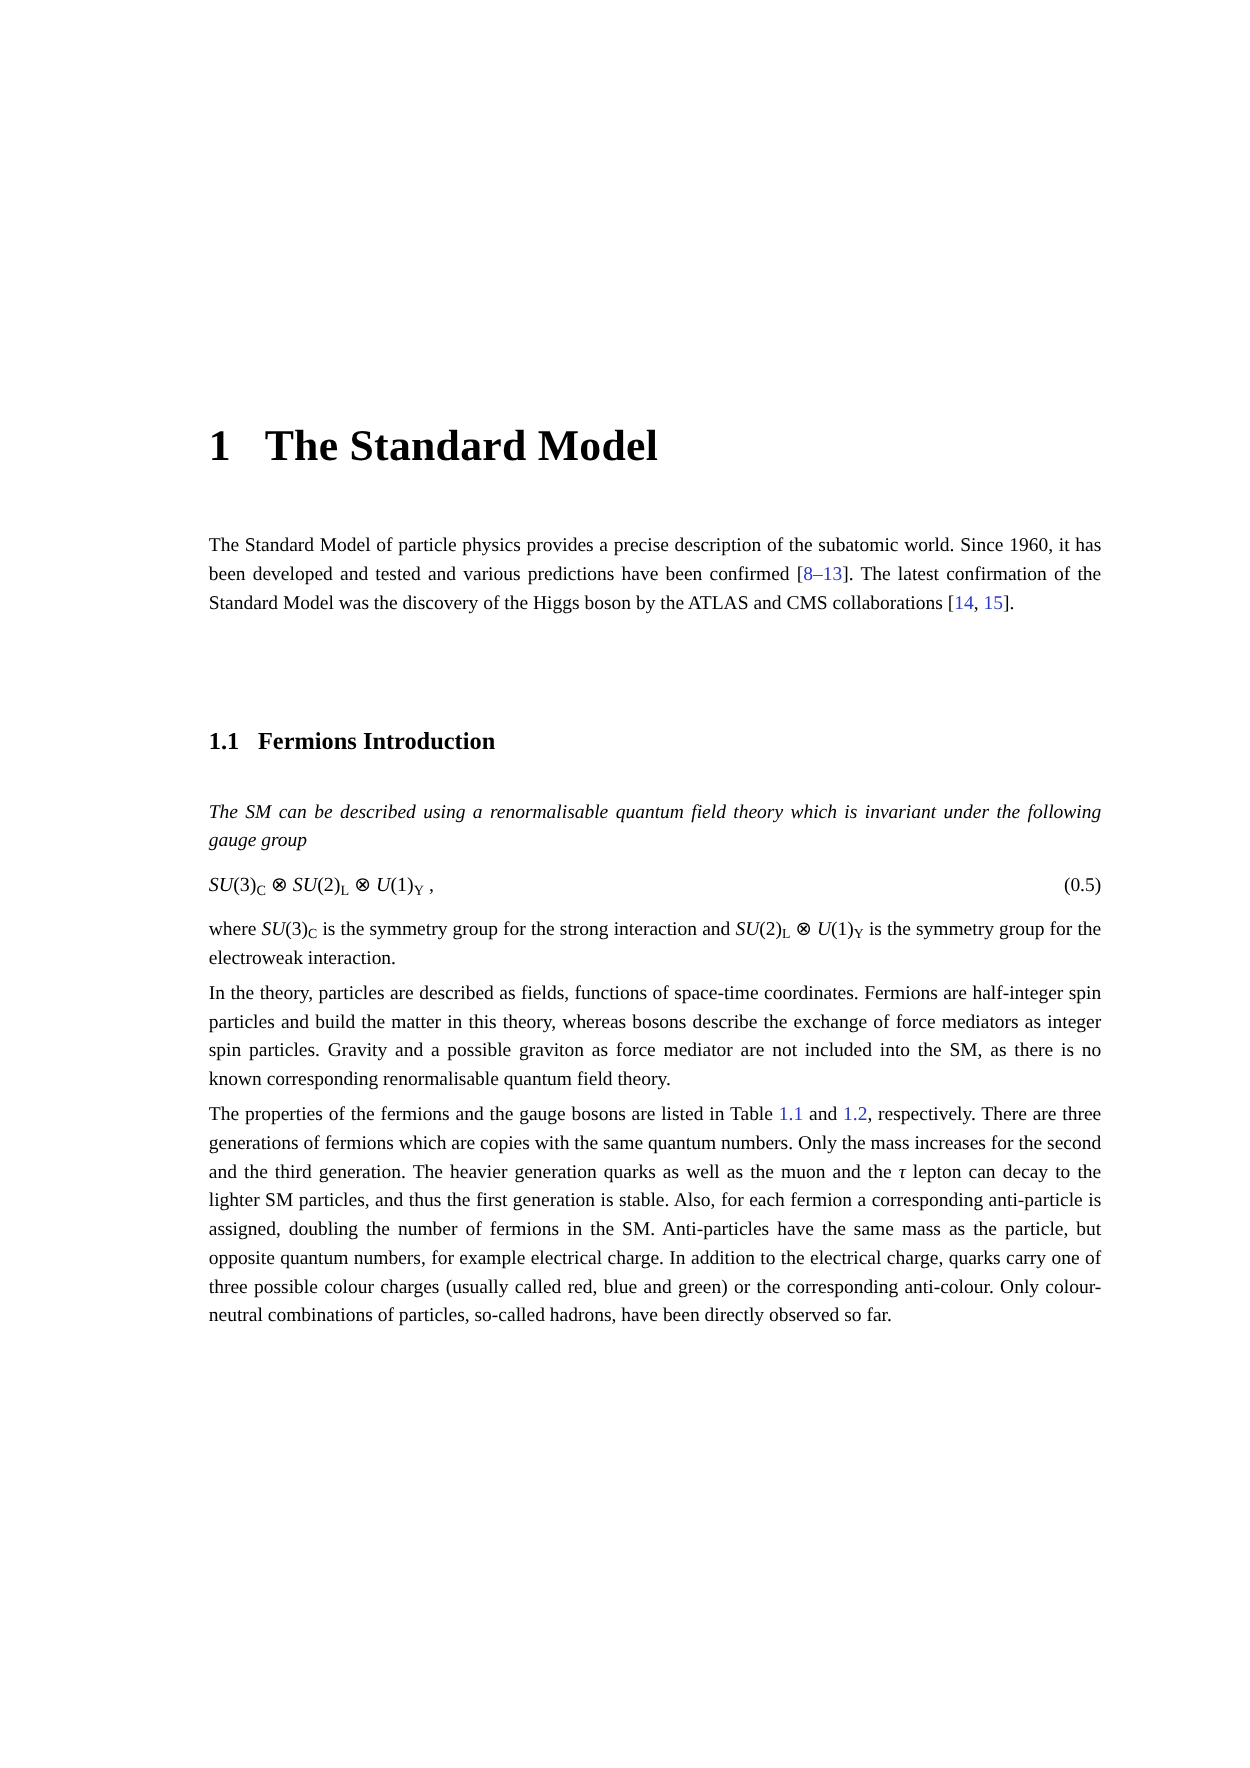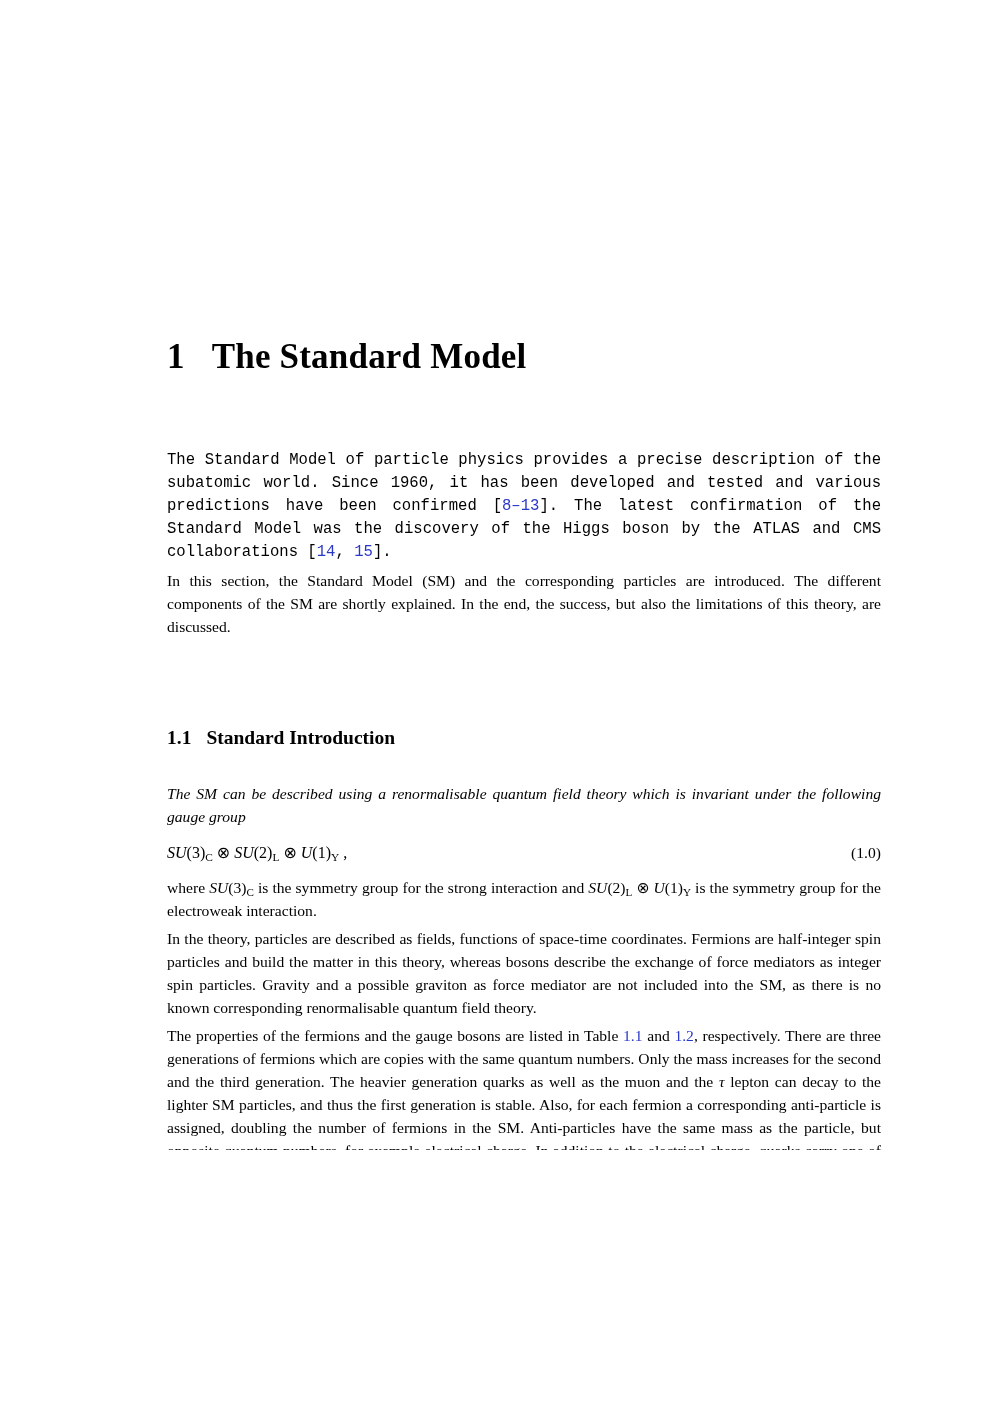--- a/index.html
+++ b/index.html
@@ -30,21 +30,21 @@
     font-weight: bold;
     letter-spacing: 0.2px;
   }
   .chapter-num { margin-right: 27px; }
   .body {
     font-size: 15.6px;
     line-height: 23px;
     text-align: justify;
     margin: 0;
   }
-  .first-para { margin-top: 72px; font-family: Liberation Mono, monospace; }
+  .first-para { margin-top: 48px; }
   .body + .body { margin-top: 5px; }
   .section-title {
     margin: 88px 0 0 0;
     font-size: 19.5px;
     font-weight: bold;
     line-height: 1.2;
   }
   .section-num { margin-right: 15px; }
   .after-heading { margin-top: 33px; font-style: italic; }
   .equation {
@@ -83,31 +83,30 @@
 
 <div class="page">
   <div class="content">
 
     <h1 class="chapter-title">
       <span class="chapter-num">1</span><span>The Standard Model</span>
     </h1>
 
     <p class="body first-para"><span class="seg-plain">The Standard Model of particle physics provides a precise description of the subatomic world. Since 1960, it has been developed and tested and various predictions have been confirmed [</span><span class="seg-link">8–13</span><span class="seg-plain">]. The latest confirmation of the Standard Model was the discovery of the Higgs boson by the ATLAS and CMS collaborations [</span><span class="seg-link">14</span><span class="seg-plain">, </span><span class="seg-link">15</span><span class="seg-plain">].</span></p>
 
-    <p class="body"><span class="seg-plain">In this section, the Standard Model (SM) and the corresponding particles are introduced. The different components of the SM are shortly explained. In the end, the success, but also the limitations of this theory, are discussed.</span></p>
 
     <h2 class="section-title">
-      <span class="section-num">1.1</span><span>Standard Introduction</span>
+      <span class="section-num">1.1</span><span>Fermions Introduction</span>
     </h2>
 
     <p class="body after-heading"><span class="seg-plain">The SM can be described using a renormalisable quantum field theory which is invariant under the following gauge group</span></p>
 
     <div class="equation">
       <span class="eq-body"><span class="seg-i">SU</span><span class="seg-m">(3)</span><sub class="seg-sub">C</sub><span class="seg-m"> ⊗ </span><span class="seg-i">SU</span><span class="seg-m">(2)</span><sub class="seg-sub">L</sub><span class="seg-m"> ⊗ </span><span class="seg-i">U</span><span class="seg-m">(1)</span><sub class="seg-sub">Y</sub><span class="seg-m"> ,</span></span>
-      <span class="eq-number">(1.0)</span>
+      <span class="eq-number">(0.5)</span>
     </div>
 
     <p class="body eq-follow"><span class="seg-plain">where </span><span class="seg-i">SU</span><span class="seg-m">(3)</span><sub class="seg-sub">C</sub><span class="seg-plain"> is the symmetry group for the strong interaction and </span><span class="seg-i">SU</span><span class="seg-m">(2)</span><sub class="seg-sub">L</sub><span class="seg-m"> ⊗ </span><span class="seg-i">U</span><span class="seg-m">(1)</span><sub class="seg-sub">Y</sub><span class="seg-plain"> is the symmetry group for the electroweak interaction.</span></p>
 
     <p class="body"><span class="seg-plain">In the theory, particles are described as fields, functions of space-time coordinates. Fermions are half-integer spin particles and build the matter in this theory, whereas bosons describe the exchange of force mediators as integer spin particles. Gravity and a possible graviton as force mediator are not included into the SM, as there is no known corresponding renormalisable quantum field theory.</span></p>
 
     <p class="body"><span class="seg-plain">The properties of the fermions and the gauge bosons are listed in Table </span><span class="seg-link">1.1</span><span class="seg-plain"> and </span><span class="seg-link">1.2</span><span class="seg-plain">, respectively. There are three generations of fermions which are copies with the same quantum numbers. Only the mass increases for the second and the third generation. The heavier generation quarks as well as the muon and the </span><span class="seg-i">τ</span><span class="seg-plain"> lepton can decay to the lighter SM particles, and thus the first generation is stable. Also, for each fermion a corresponding anti-particle is assigned, doubling the number of fermions in the SM. Anti-particles have the same mass as the particle, but opposite quantum numbers, for example electrical charge. In addition to the electrical charge, quarks carry one of three possible colour charges (usually called red, blue and green) or the corresponding anti-colour. Only colour-neutral combinations of particles, so-called hadrons, have been directly observed so far.</span></p>
 
     <div class="page-number">9</div>
 

